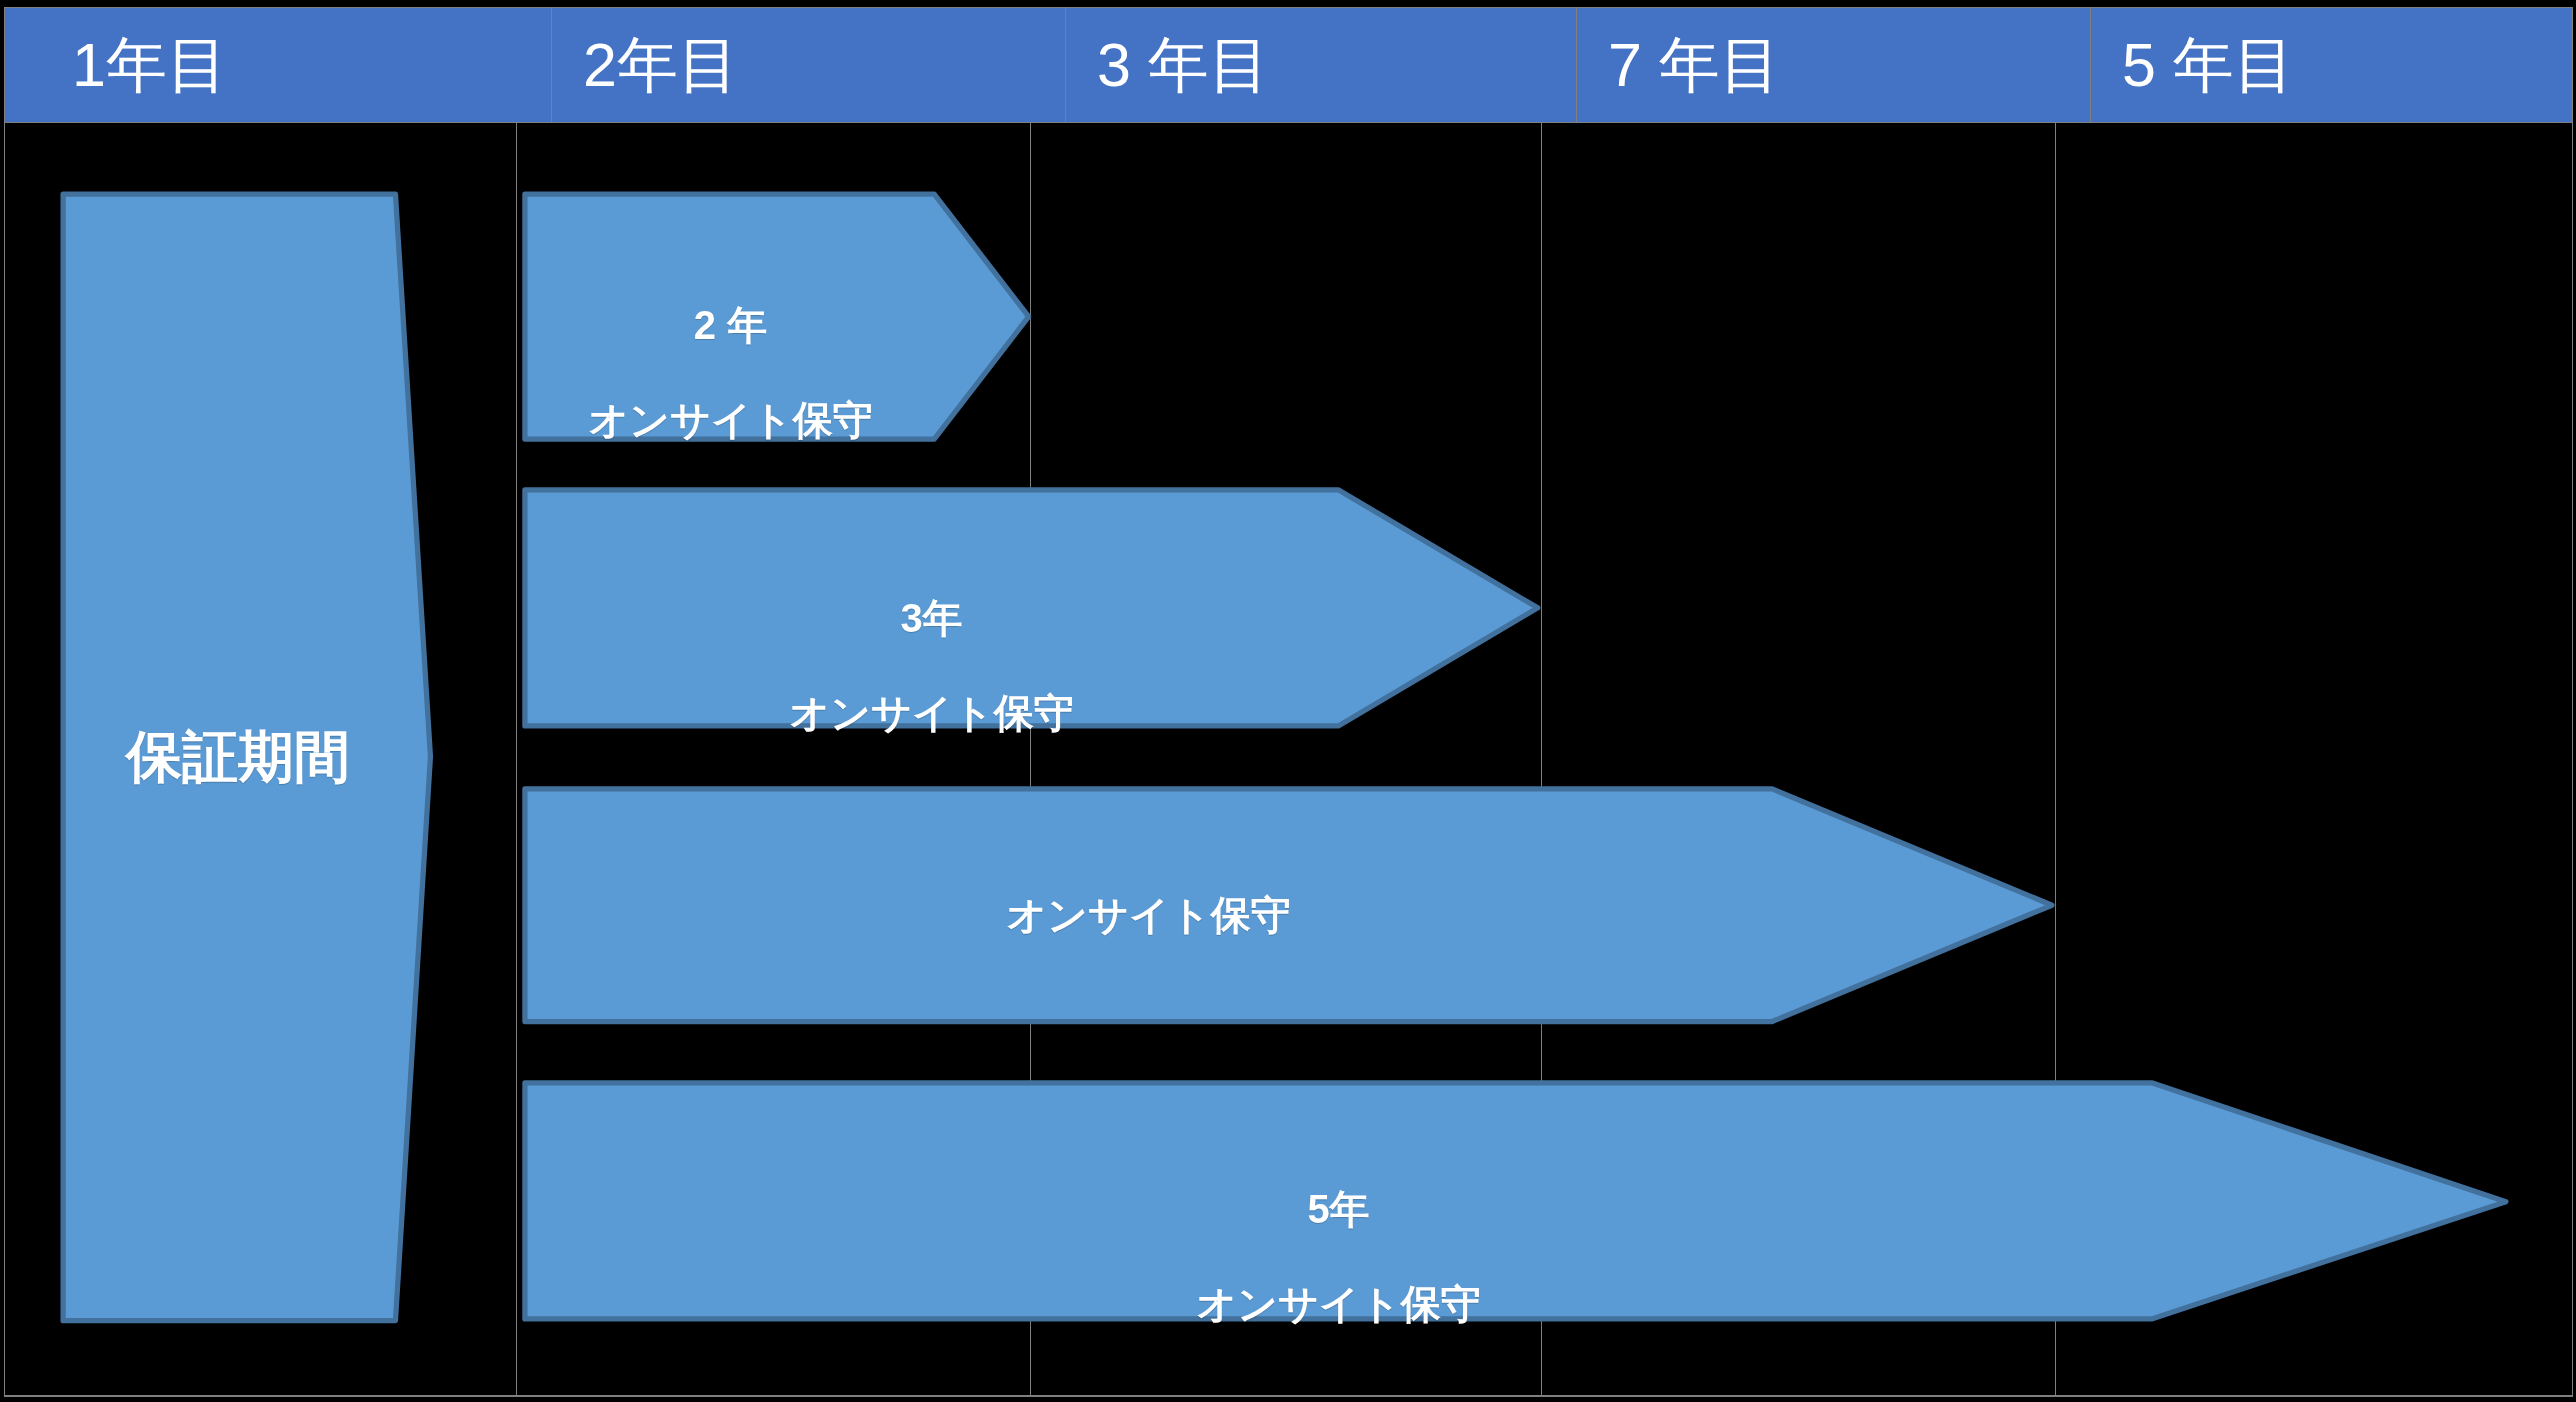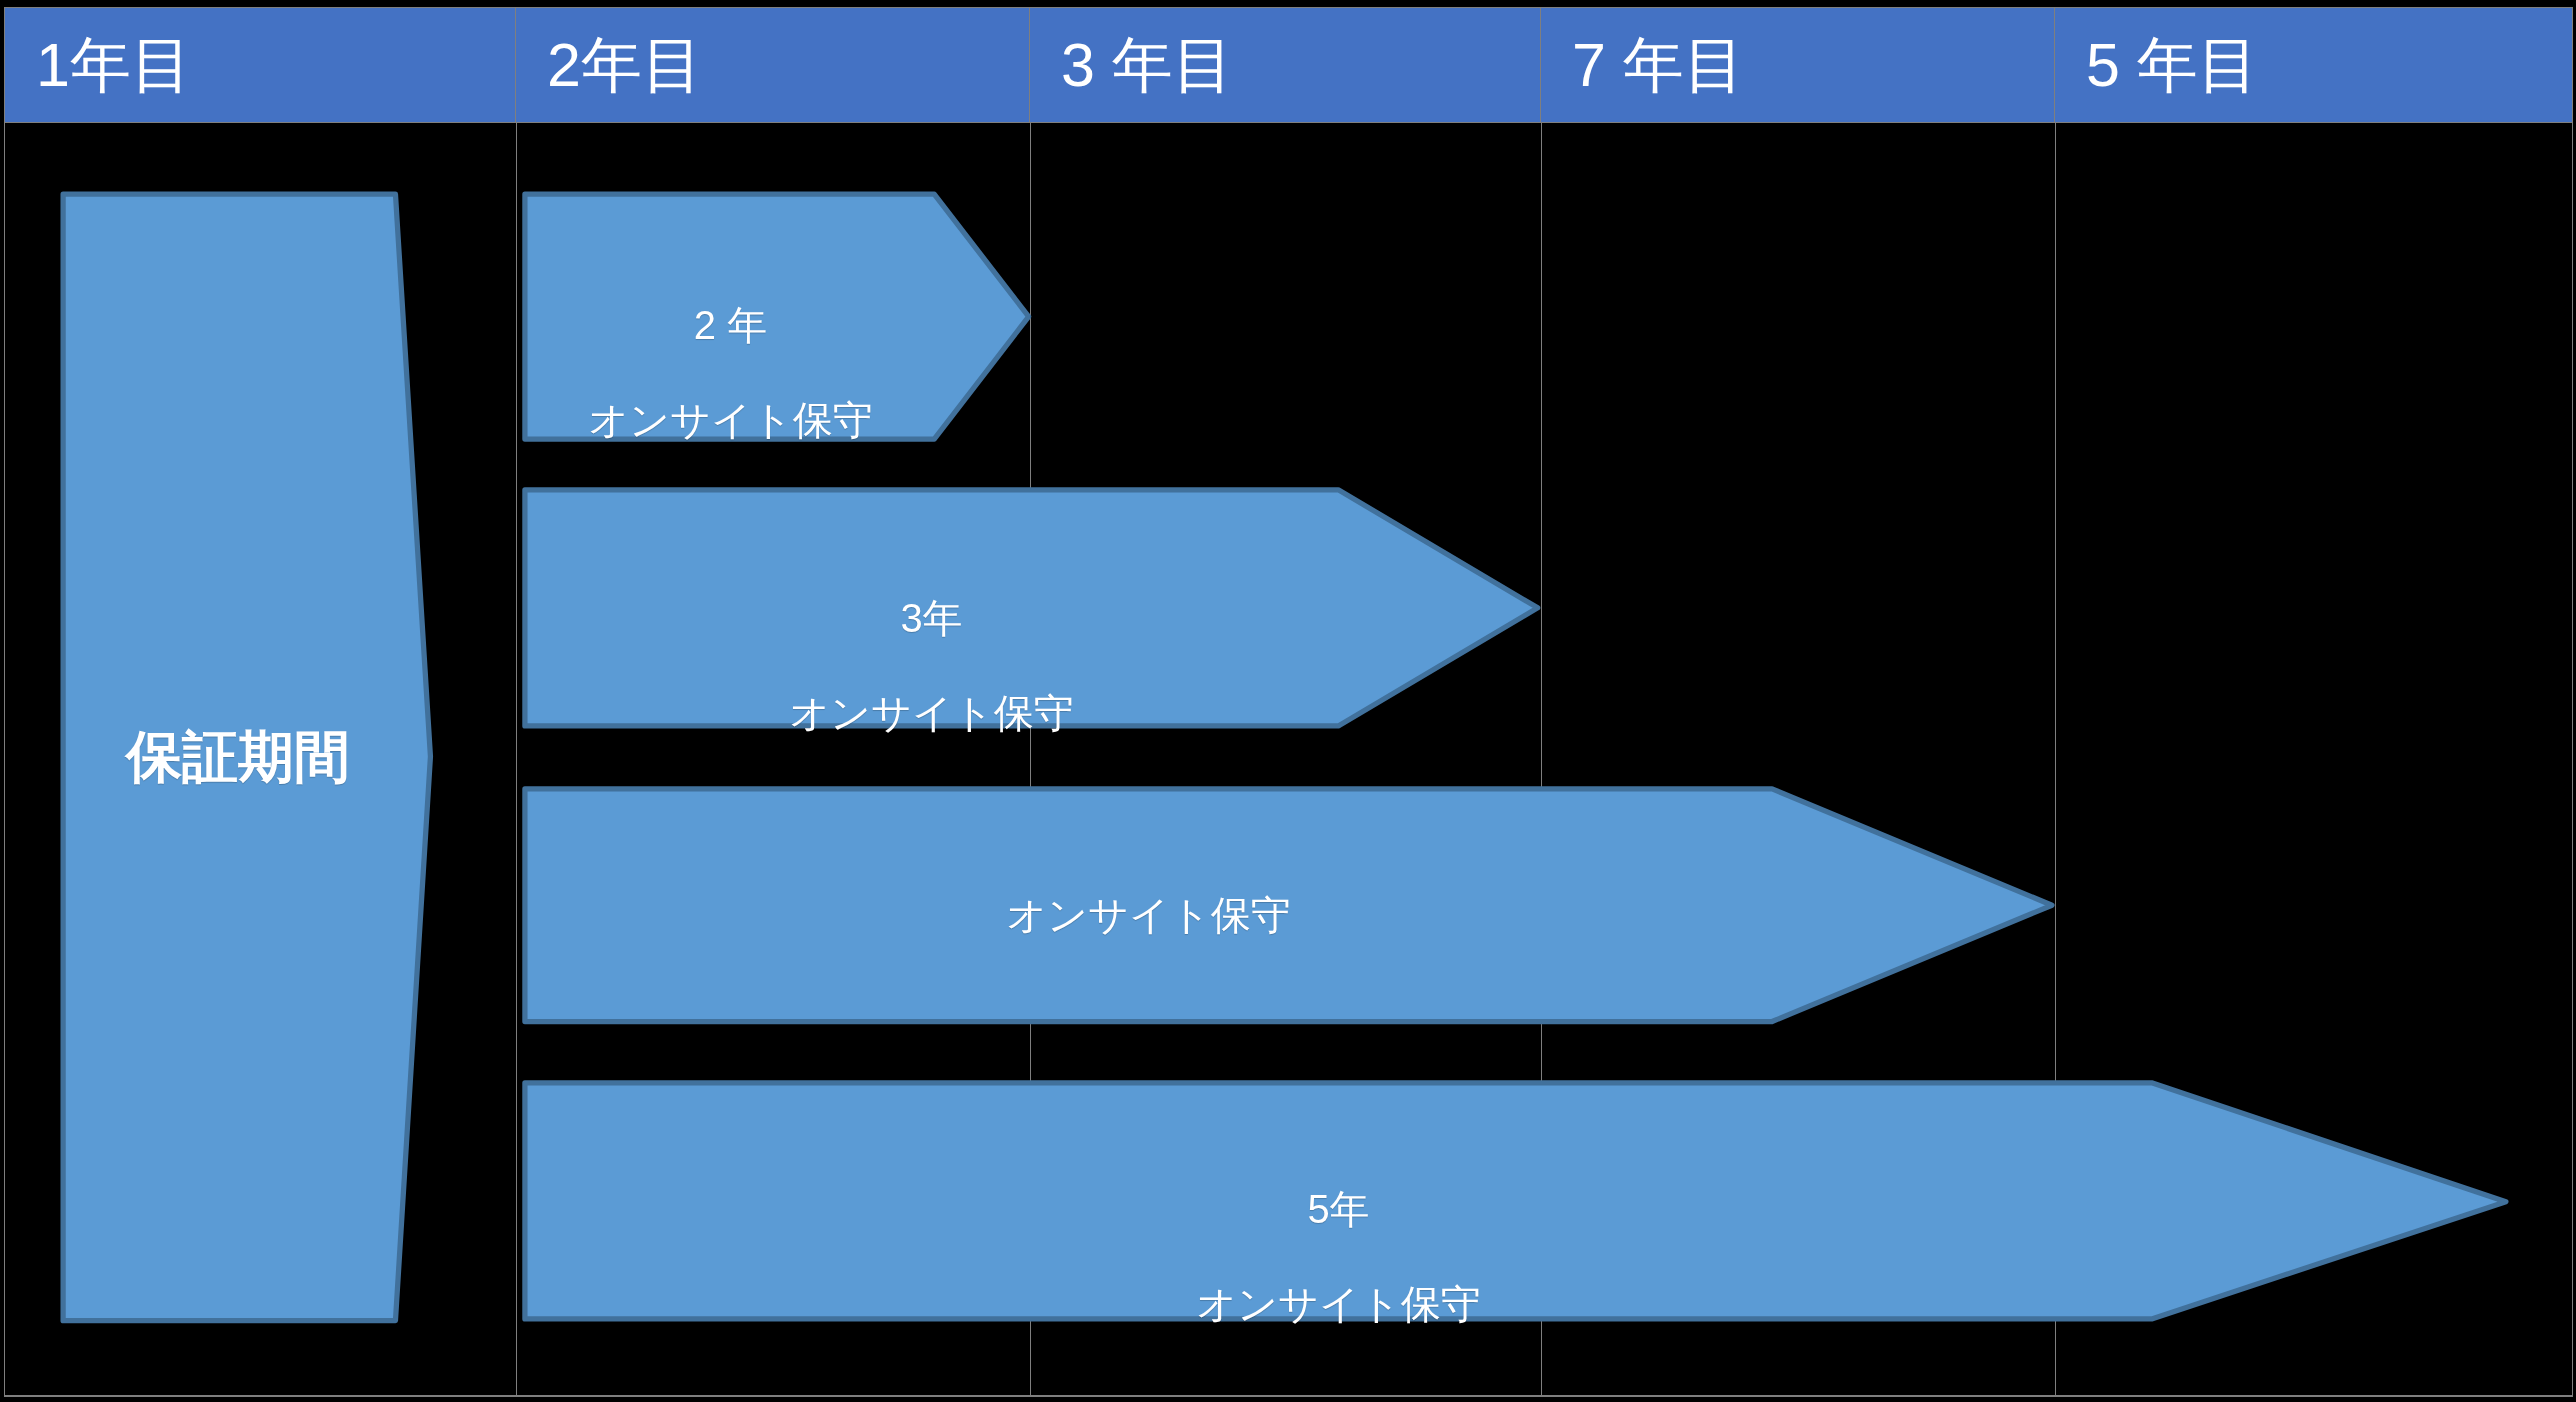--- a/index.html
+++ b/index.html
@@ -14,20 +14,21 @@
   }
   
   #header-row{
     position:absolute;
     left:3.5px; top:7px;
     width:2569px; height:116px;
     display:flex;
     box-sizing:border-box;
     border:1.7px solid #7f7f7f;
     background:#4472C4;
+    padding-left:36px;
   }
   .header-cell{
     position:relative;
     height:100%;
     box-sizing:border-box;
     display:flex;
     align-items:center;
     background:#4472C4;
     border-right:1.7px solid #7f7f7f;
   }
@@ -74,21 +75,21 @@
     white-space:pre-line;
     pointer-events:none;
     text-shadow:0 0.9px 0.9px rgba(0,0,0,.20);
   }
   .warranty-text{
     font-size:56px;
     font-weight:bold;
   }
   .bar-text{
     font-size:40px;
-    font-weight:400;
+    font-weight:700;
   }
   .bar-text .ln1{display:block;}
   .bar-text .ln2{display:block;}
 </style>
 </head>
 <body>
 
 <div id="stage">
 
   <div id="header-row">

